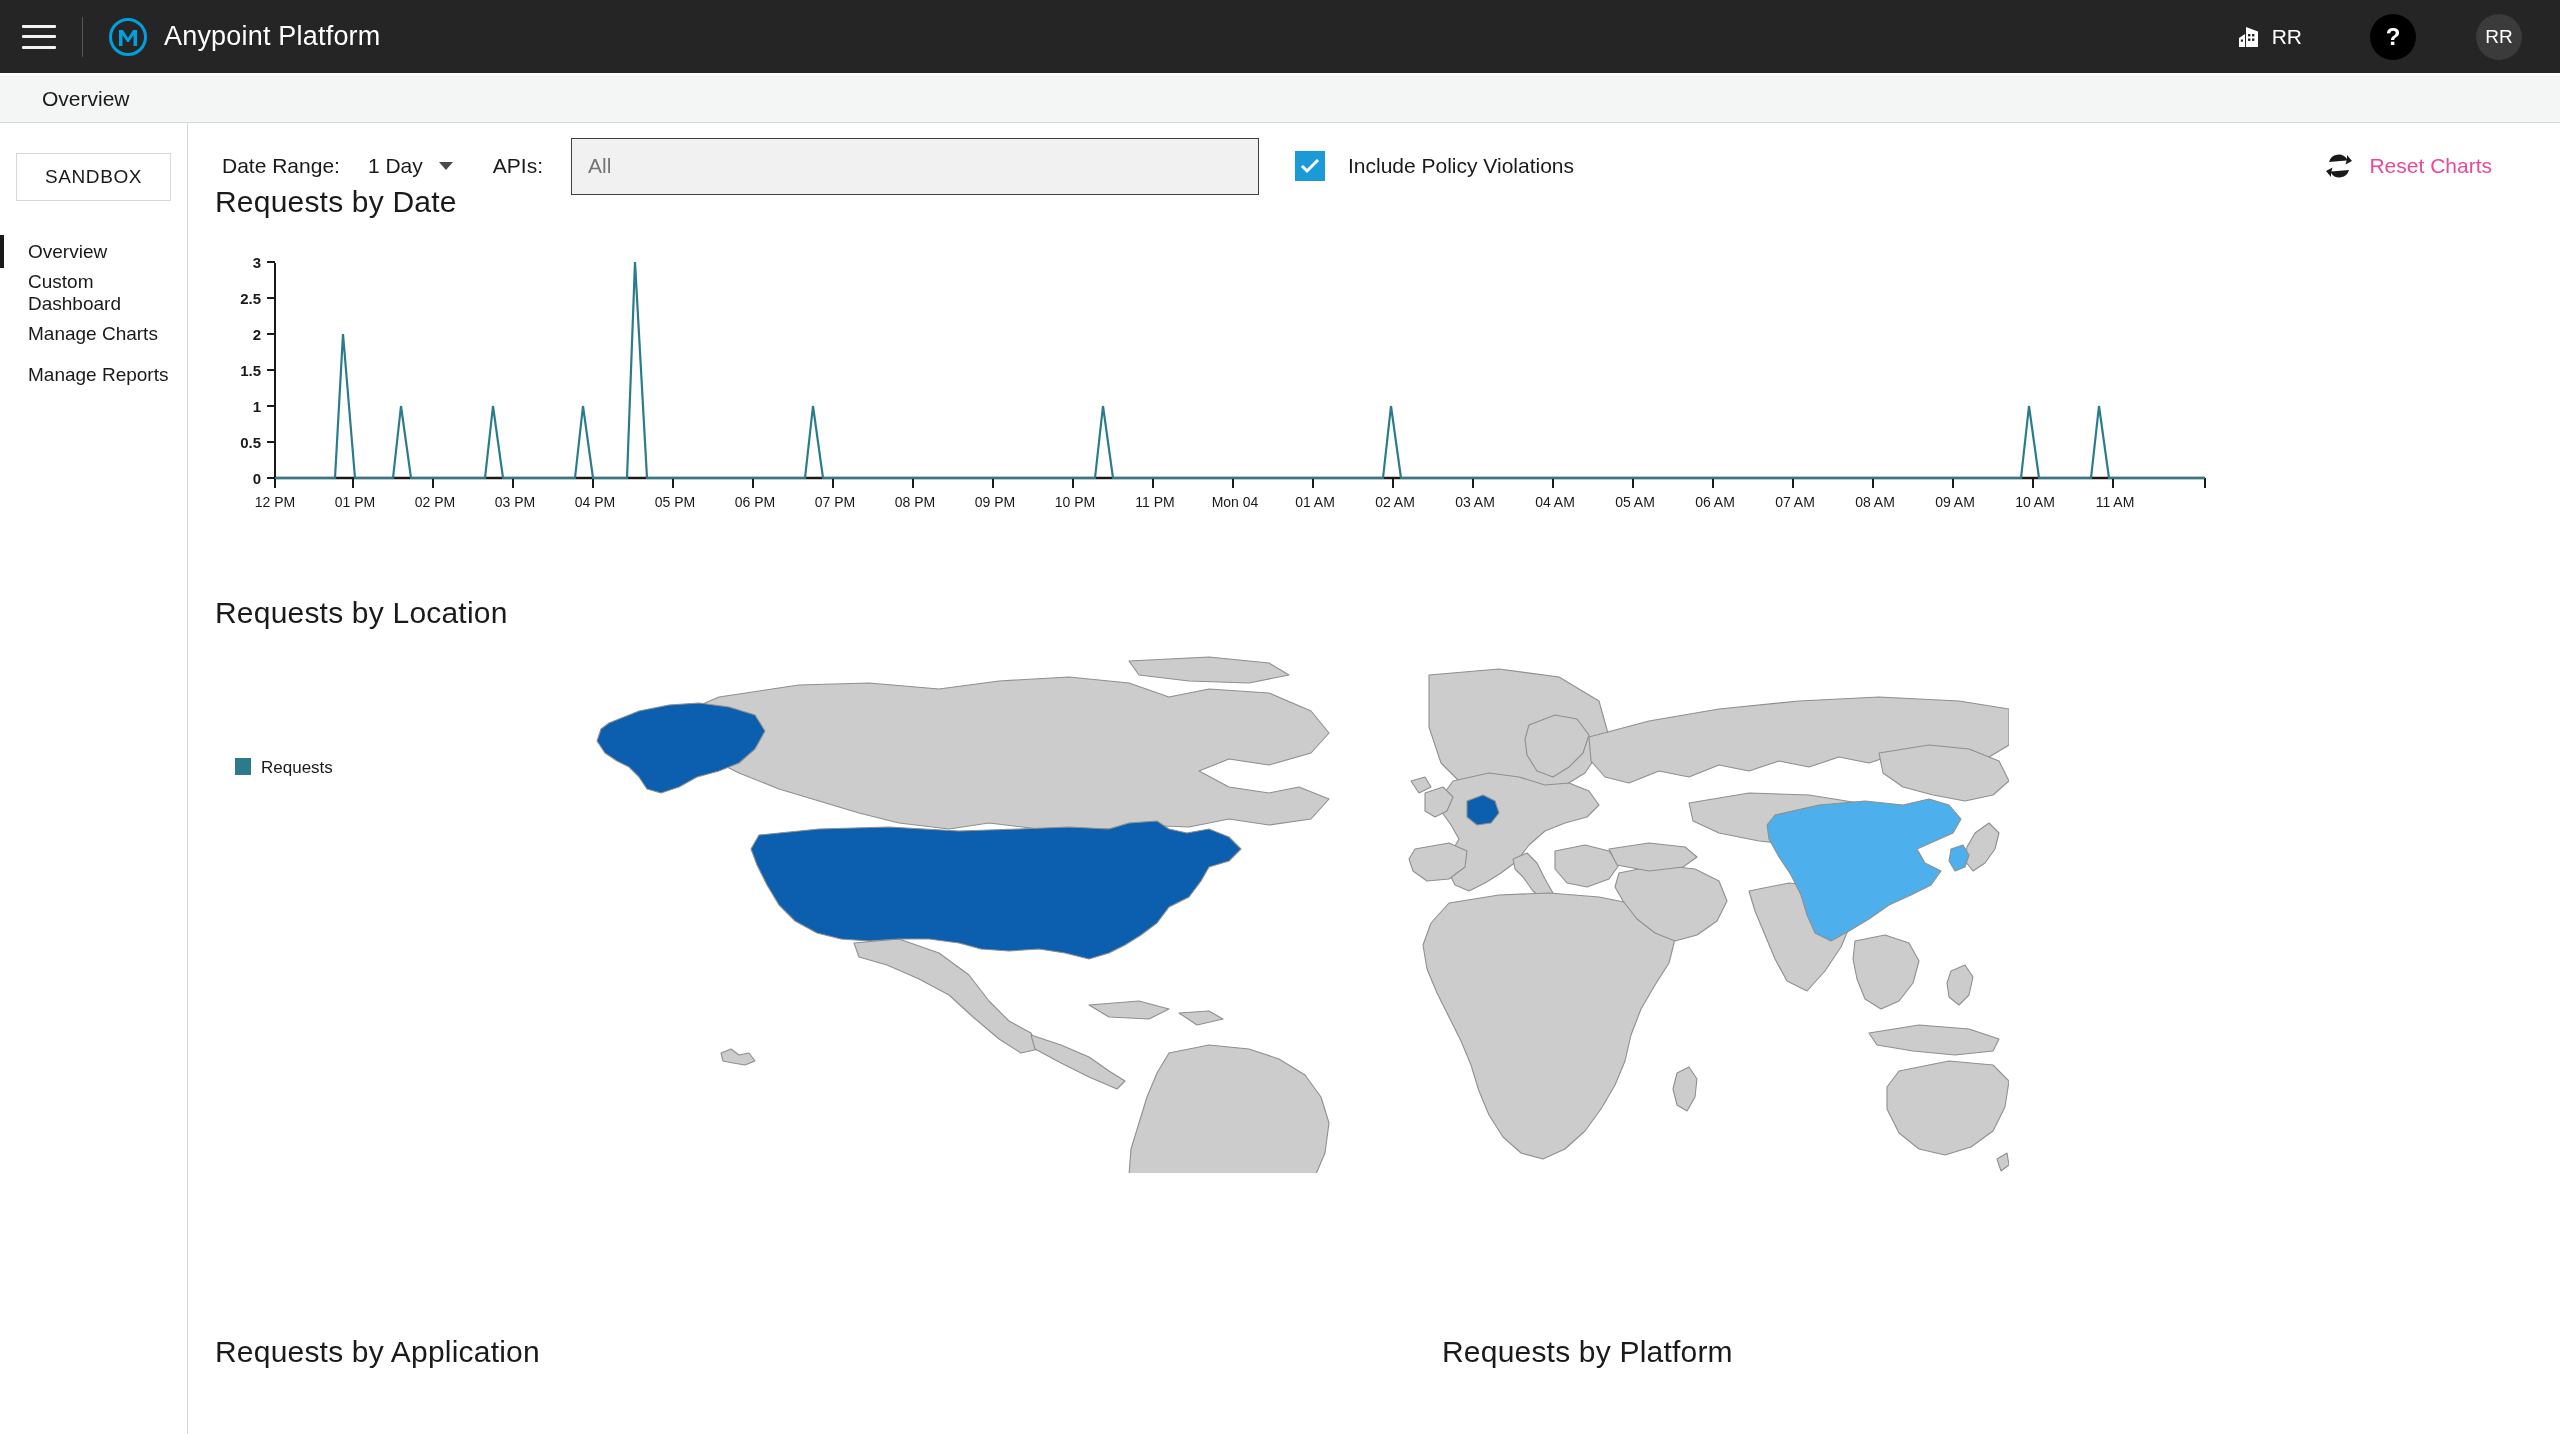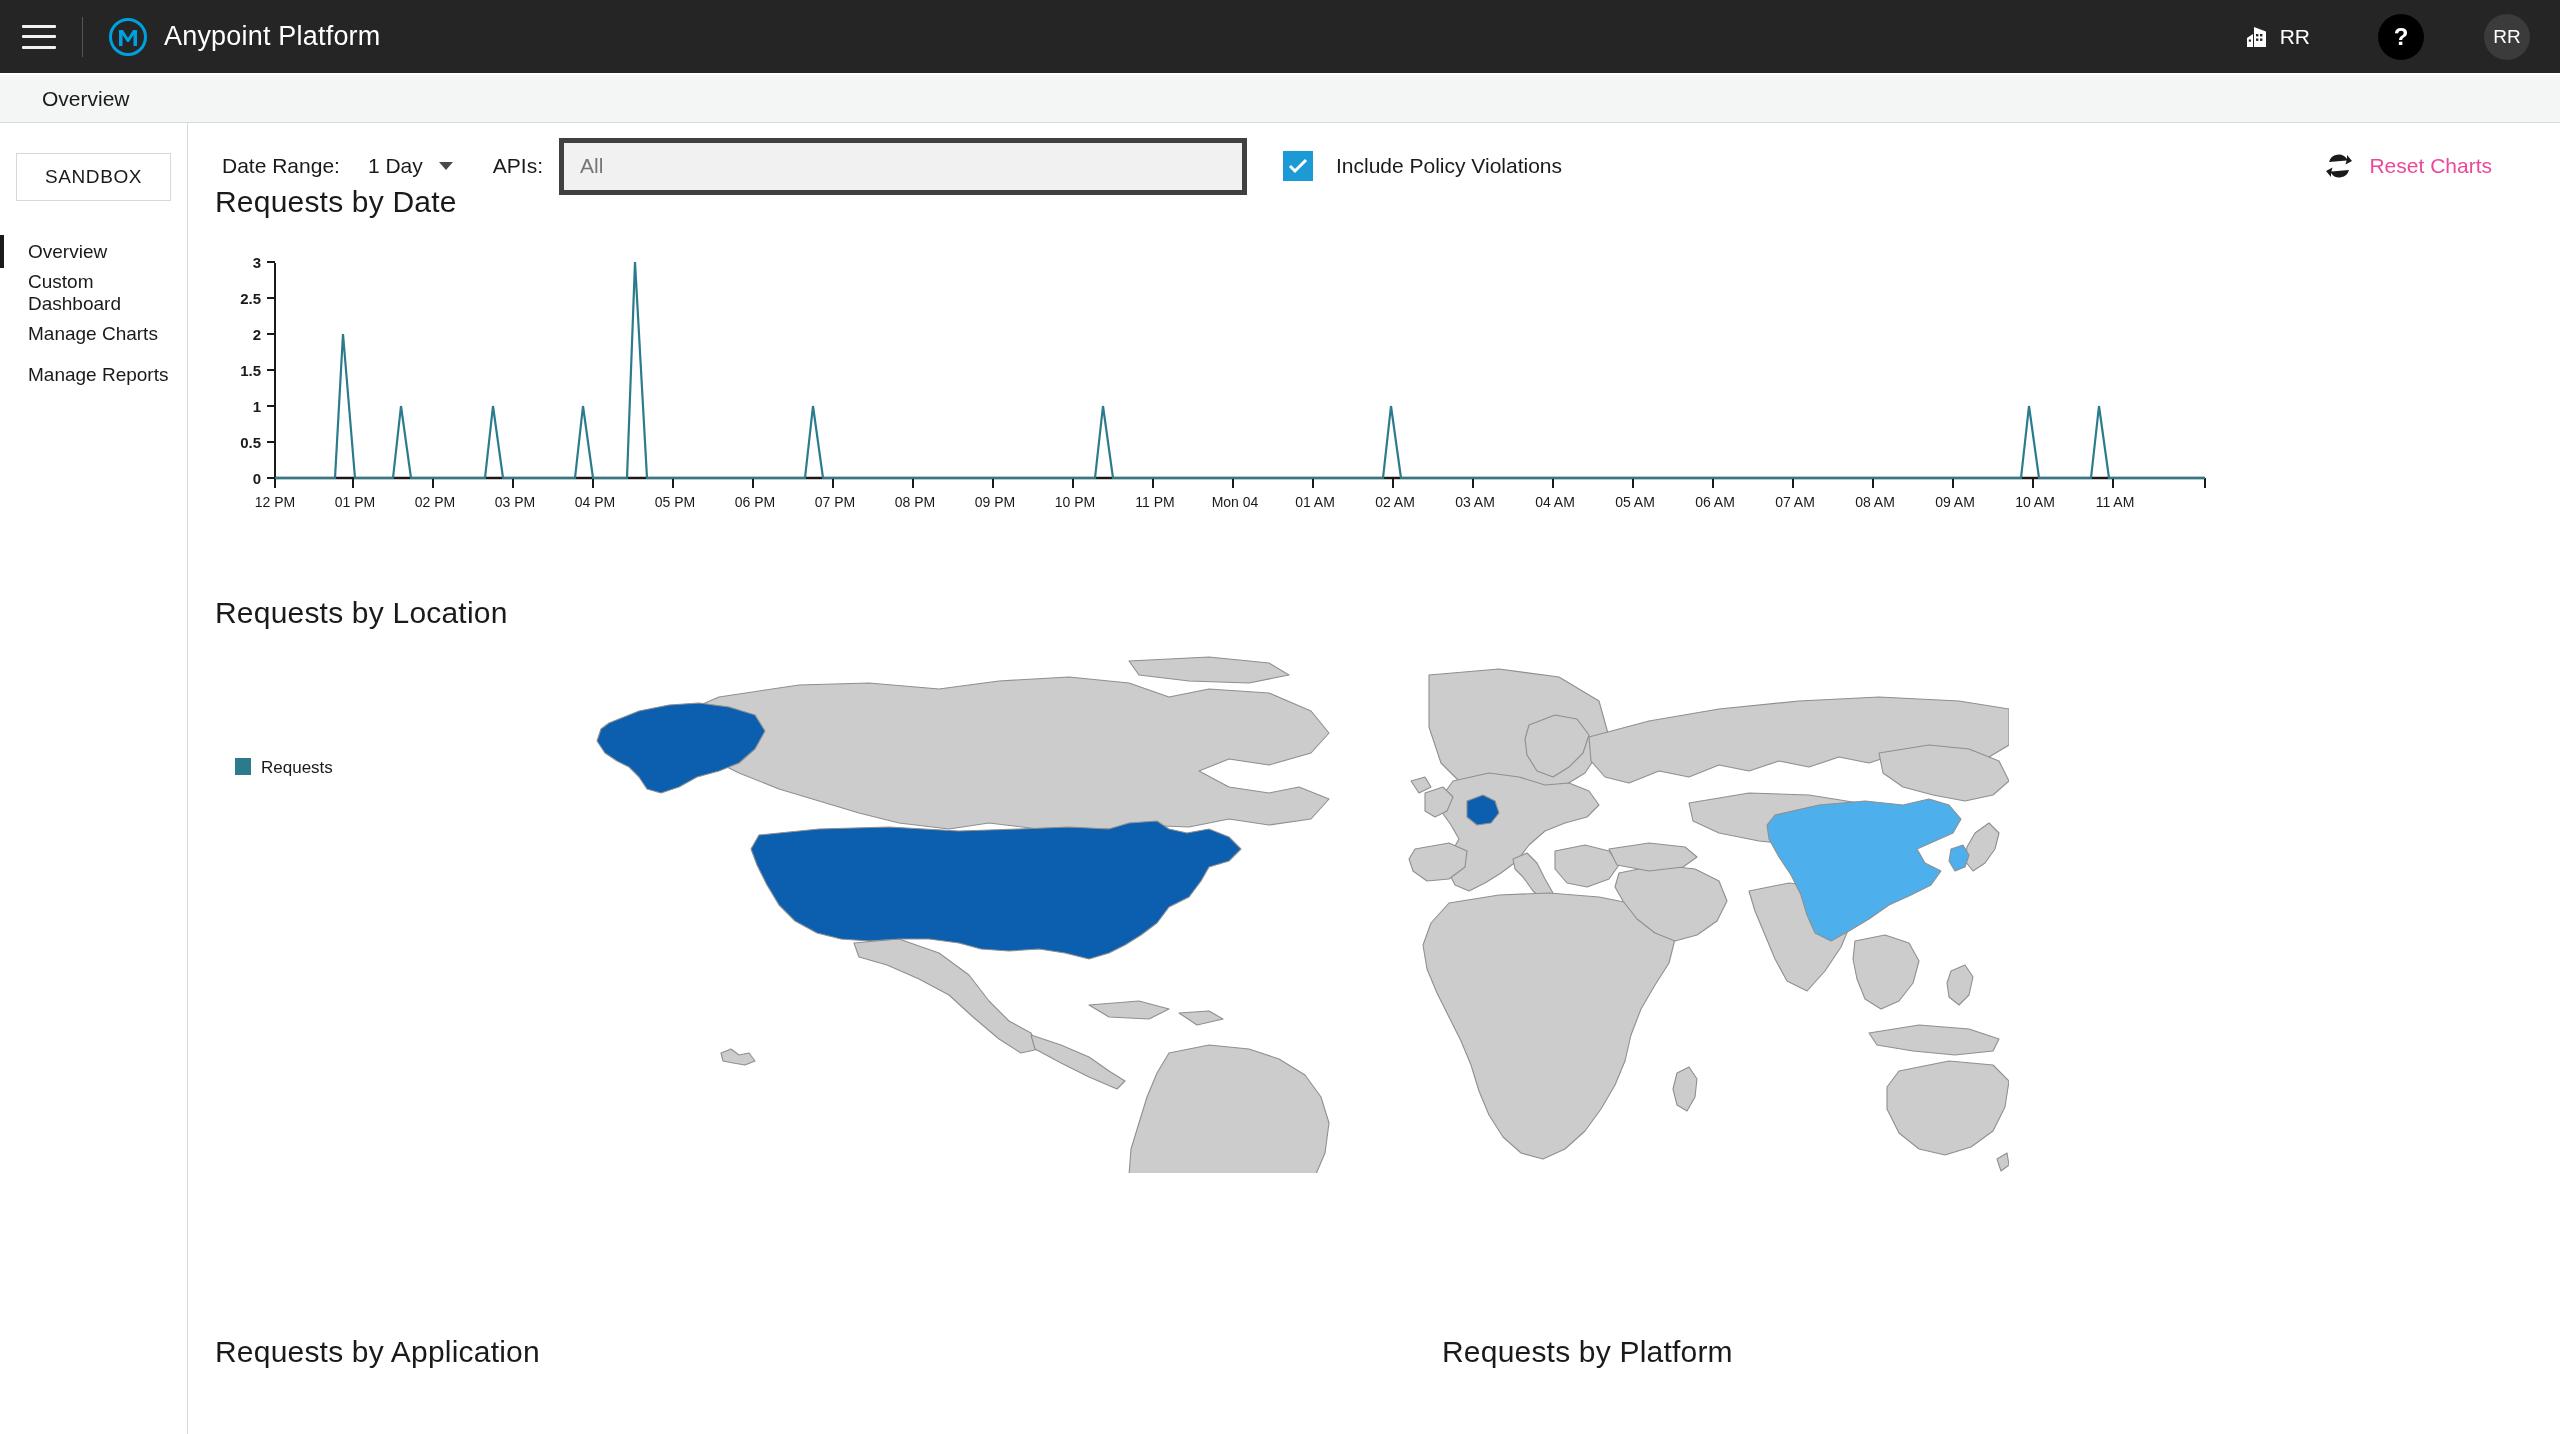--- a/index.html
+++ b/index.html
@@ -29,21 +29,21 @@
     border: 3px solid #00a0df;
     display: flex; align-items: center; justify-content: center;
   }
   .logo-mark svg { display: block; }
   .app-title {
     color: #ffffff; font-size: 27px; font-weight: 400;
     margin-left: 17px; letter-spacing: .2px;
   }
   .topbar-right {
     margin-left: auto; display: flex; align-items: center;
-    height: 100%; padding-right: 30px;
+    height: 100%; padding-right: 38px;
   }
   .org-chip {
     display: flex; align-items: center; gap: 12px;
     color: #ffffff; font-size: 21px; cursor: pointer;
   }
   .help-btn {
     width: 46px; height: 46px; border-radius: 50%;
     background: #000000; color: #ffffff;
     display: flex; align-items: center; justify-content: center;
     font-size: 24px; font-weight: 700; margin-left: 68px; cursor: pointer;
@@ -107,22 +107,22 @@
     margin-left: 28px; cursor: pointer;
   }
   .daterange .val { font-size: 21px; color: #1a1a1a; }
   .chev {
     width: 0; height: 0; border-left: 7px solid transparent;
     border-right: 7px solid transparent; border-top: 8px solid #4a4a4a;
     margin-left: 6px;
   }
   .apis-label { margin-left: 40px; }
   .apis-input {
-    width: 688px; height: 57px; margin-left: 16px;
-    background: #f1f1f1; border: 5px solid #404040;
+    width: 688px; height: 57px; margin-left: 28px;
+    background: #f1f1f1; border: 1px solid #404040;
     font-size: 21px; color: #9a9a9a; padding: 0 16px;
     font-family: "Liberation Sans", sans-serif;
   }
   .policy-wrap {
     display: flex; align-items: center; gap: 23px; margin-left: 36px; cursor: pointer;
   }
   .cbox {
     width: 30px; height: 30px; background: #1b9ad6;
     display: flex; align-items: center; justify-content: center;
   }

